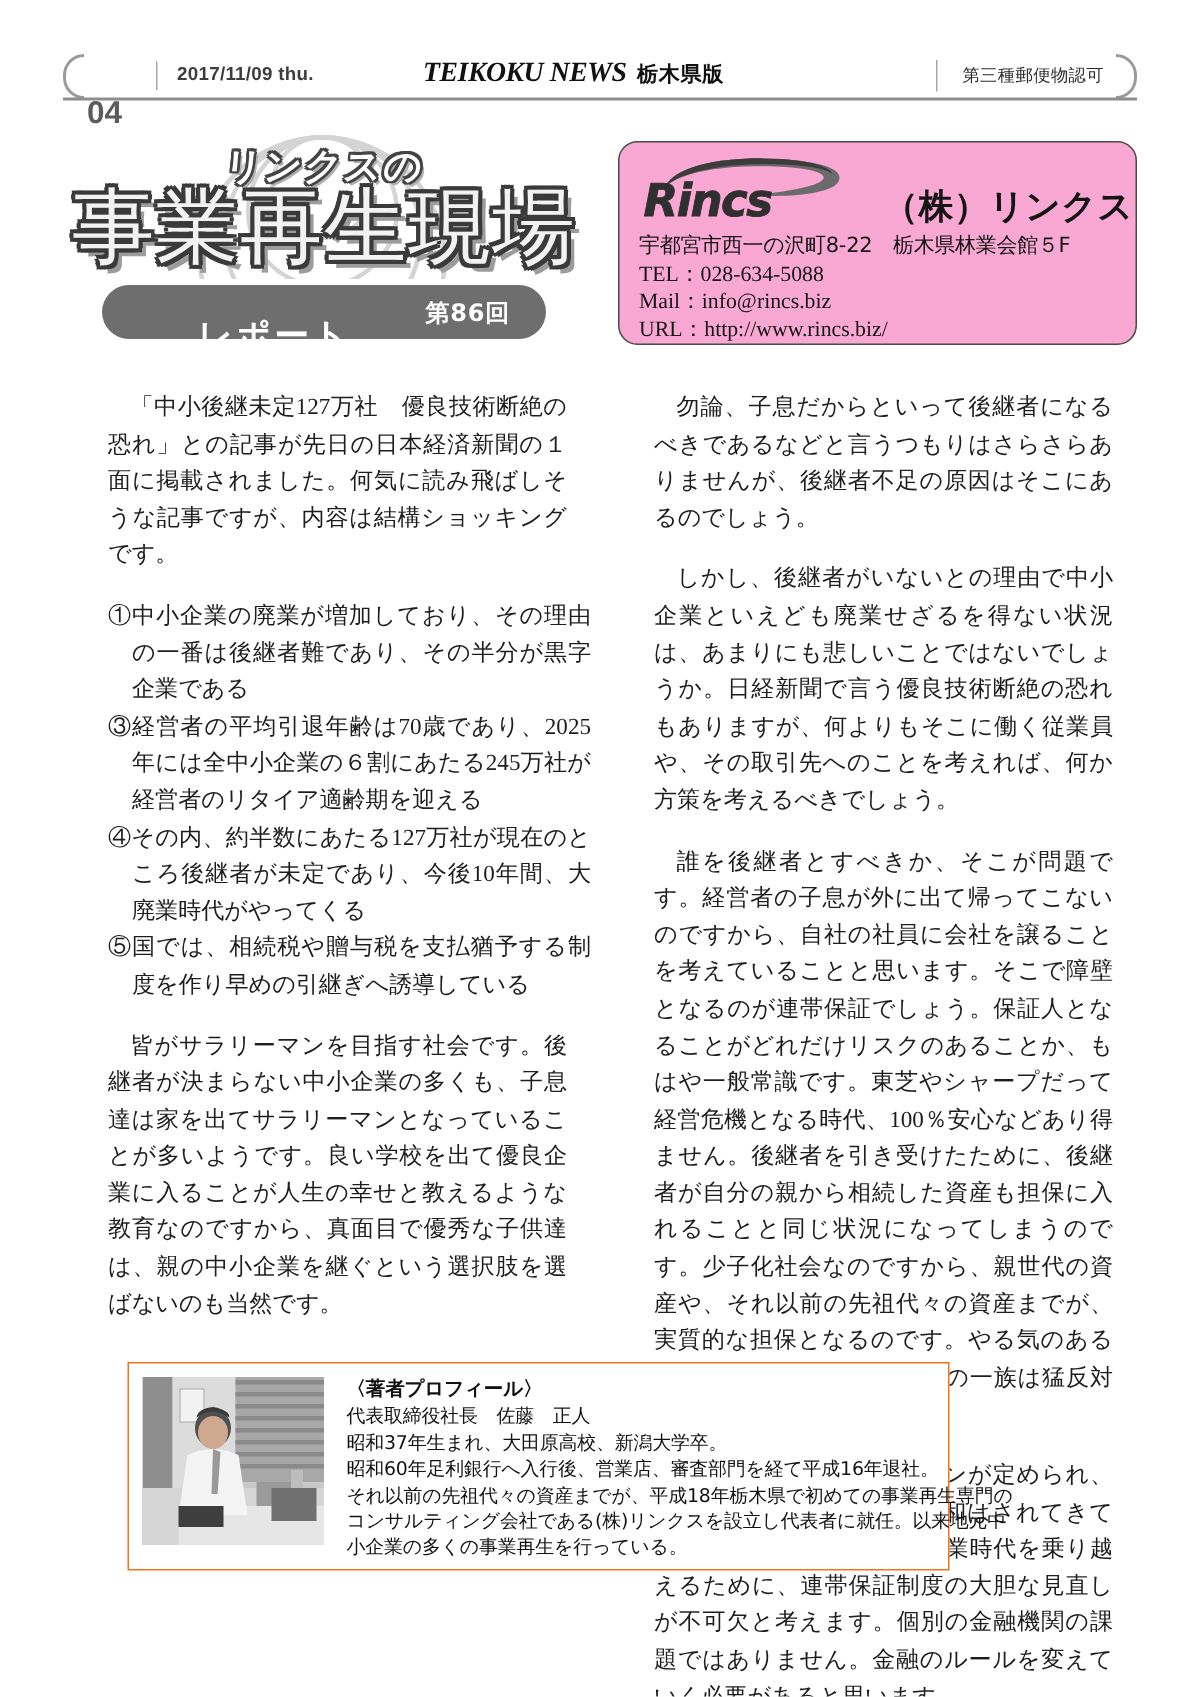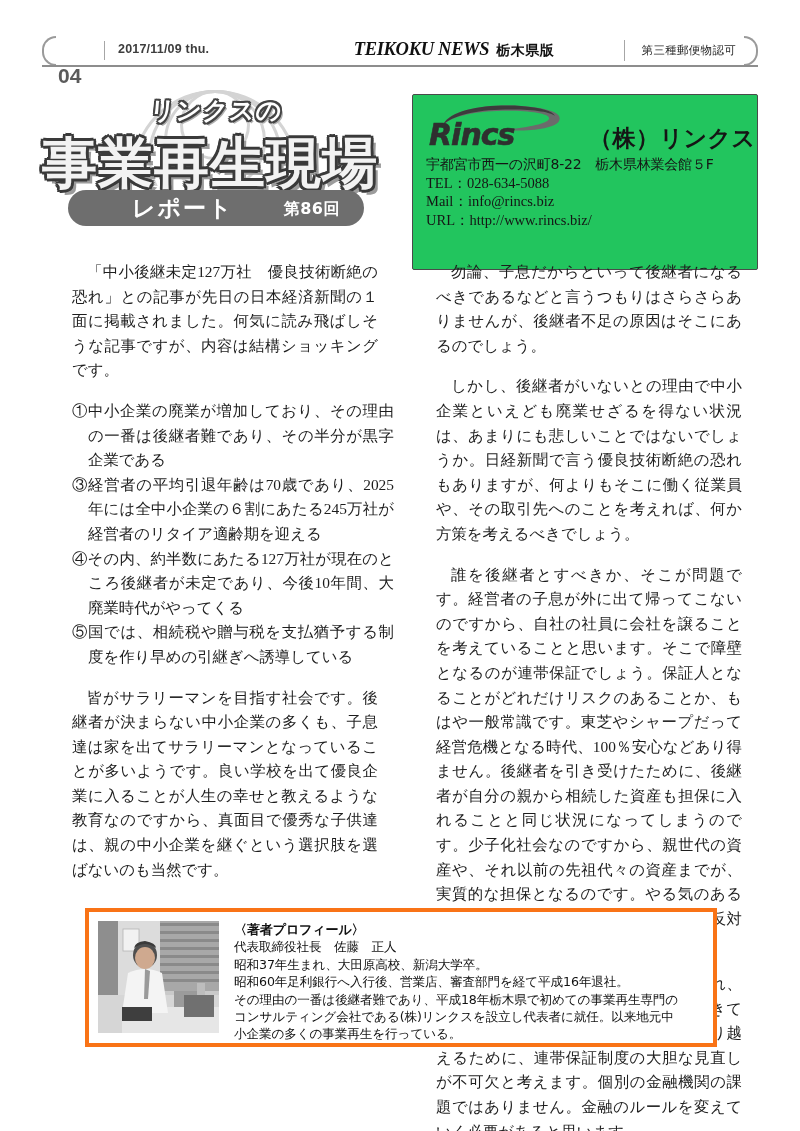--- a/index.html
+++ b/index.html
@@ -82,24 +82,24 @@
     left: 76px;
     top: 6px;
     font-family: "Liberation Sans", sans-serif;
     font-size: 12.5px;
     color: #3d3d3d;
     letter-spacing: .2px;
     font-weight: bold;
   }
   .masthead {
     position: absolute;
-    left: 252px;
+    left: 240px;
     top: 3px;
     width: 320px;
-    text-align: center;
+    text-align: left;
     white-space: nowrap;
   }
   .masthead-en {
     font-family: "Liberation Serif", serif;
     font-style: italic;
     font-weight: bold;
     font-size: 18.5px;
     letter-spacing: -0.3px;
     color: #111;
   }
@@ -173,24 +173,25 @@
     text-shadow:
       -1.6px -1.6px 0 #444, 1.6px -1.6px 0 #444,
       -1.6px  1.6px 0 #444, 1.6px  1.6px 0 #444,
        0  -1.8px 0 #444,  0 1.8px 0 #444,
       -1.8px 0 0 #444,  1.8px 0 0 #444,
        3px 3px 0 #b0b0b0;
     transform: skewX(-6deg);
   }
   .logo-line2 {
     position: absolute;
-    left: 0; top: 44px;
+    left: 0; top: 32px;
     width: 348px;
-    font-family: "DejaVu Sans", sans-serif;
-    font-weight: bold;
+    text-align: center;
+    font-family: "DejaVu Sans", sans-serif;
+    font-weight: normal;
     font-size: 55px;
     line-height: 62px;
     letter-spacing: 1px;
     color: #f2f2f2;
     text-shadow:
       -2.4px -2.4px 0 #3a3a3a, 2.4px -2.4px 0 #3a3a3a,
       -2.4px  2.4px 0 #3a3a3a, 2.4px  2.4px 0 #3a3a3a,
        0 -2.8px 0 #3a3a3a, 0 2.8px 0 #3a3a3a,
       -2.8px 0 0 #3a3a3a, 2.8px 0 0 #3a3a3a,
        5px 5px 0 #9c9c9c;
@@ -200,21 +201,21 @@
     left: 26px;
     top: 102px;
     width: 296px;
     height: 36px;
     background: #6e6e6e;
     border-radius: 18px;
   }
   .ribbon-main {
     position: absolute;
     left: 64px;
-    top: 4px;
+    top: 20px;
     font-family: "DejaVu Sans", sans-serif;
     font-weight: bold;
     font-size: 23px;
     line-height: 28px;
     letter-spacing: 2px;
     color: #ffffff;
   }
   .ribbon-issue {
     position: absolute;
     right: 24px;
@@ -226,25 +227,25 @@
     letter-spacing: .5px;
     color: #ffffff;
   }
 
   
   .company-box {
     position: absolute;
     left: 412px;
     top: 94px;
     width: 346px;
-    height: 176px;
+    height: 136px;
     border: 1.6px solid #4a4a4a;
-    border-radius: 2px;
+    border-radius: 13px;
     box-sizing: border-box;
-    background: #22c55e;
+    background: #f9a8d4;
   }
   .rincs-logo {
     position: absolute;
     left: 12px;
     top: 8px;
     width: 152px;
     height: 50px;
   }
   .rincs-swoosh {
     position: absolute;
@@ -332,23 +333,23 @@
     padding-left: 16px;
     text-indent: -16px;
     margin-left: 16px;
   }
 
   
   .profile-box {
     position: absolute;
     left: 85px;
     top: 908px;
-    width: 632px;
+    width: 548px;
     height: 139px;
-    border: 4px solid #f97316;
+    border: 1px solid #f97316;
     box-sizing: border-box;
     background: #fff;
   }
   .profile-photo {
     position: absolute;
     left: 9px;
     top: 9px;
     width: 121px;
     height: 112px;
     background: #b9b9b9;
@@ -468,17 +469,17 @@
       <rect x="76" y="70" width="26" height="16" fill="#9b9b9b"></rect>
       <rect x="86" y="74" width="30" height="22" fill="#707070"></rect>
       <rect x="99" y="62" width="8" height="12" fill="#bdbdbd"></rect>
     </svg>
   </div>
   <div class="profile-text">
     <div class="hd ln">〈著者プロフィール〉</div>
     <div class="ln">代表取締役社長　佐藤　正人</div>
     <div class="ln">昭和37年生まれ、大田原高校、新潟大学卒。</div>
     <div class="ln">昭和60年足利銀行へ入行後、営業店、審査部門を経て平成16年退社。</div>
-    <div class="ln">その理由の一番は後継者難であり、平成18年栃木県で初めての事業再生専門の</div>
+    <div class="ln">それ以前の先祖代々の資産までが、平成18年栃木県で初めての事業再生専門の</div>
     <div class="ln">コンサルティング会社である(株)リンクスを設立し代表者に就任。以来地元中</div>
     <div class="ln">小企業の多くの事業再生を行っている。</div>
   </div>
 </div>
 
 </body></html>

